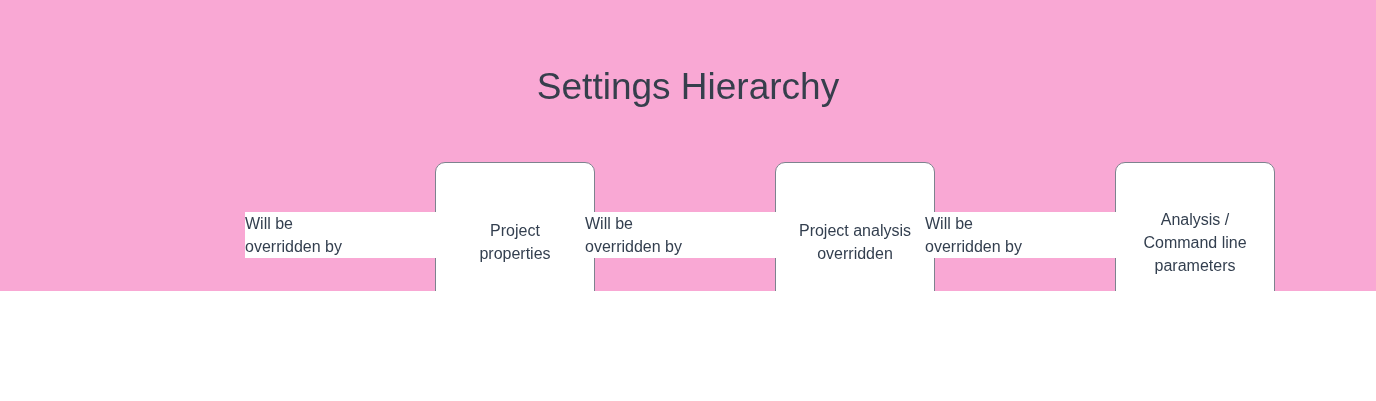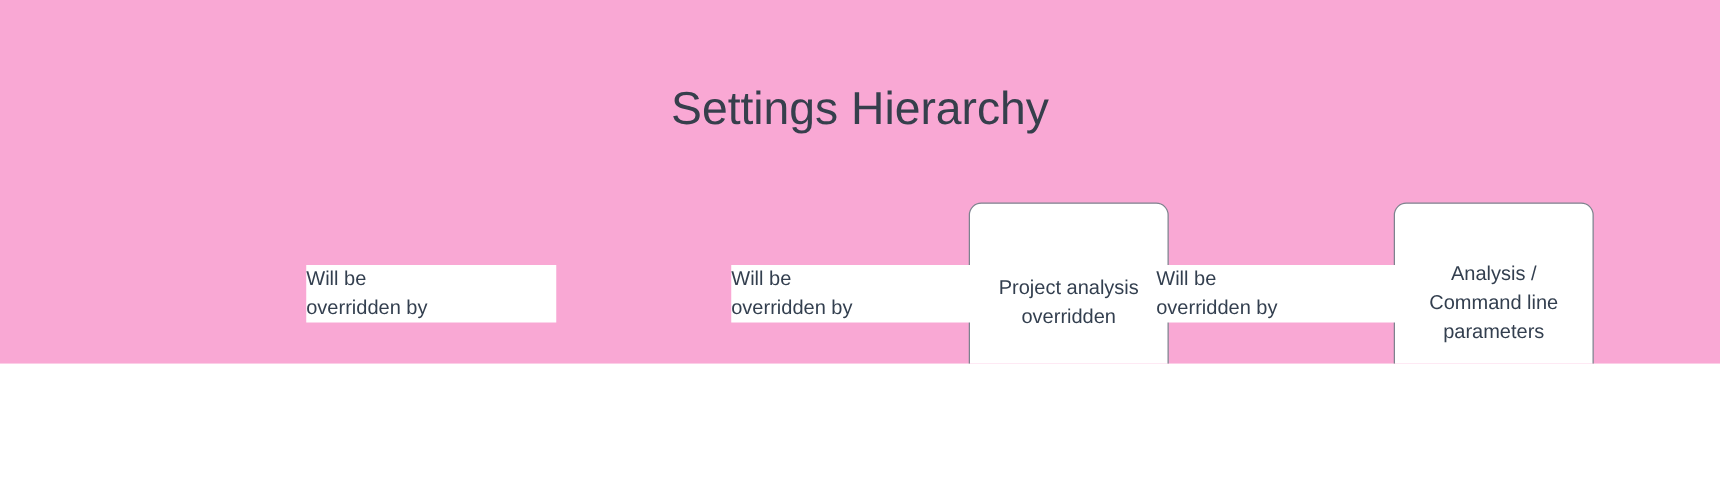--- a/index.html
+++ b/index.html
@@ -89,20 +89,22 @@
   .edge-label-3 { left: 925px; }
 </style>
 </head>
 <body>
 
 <div class="canvas">
 
   <div class="diagram-title">Settings Hierarchy</div>
 
 
+  <div class="node node-2">Project
+properties</div>
 
   <div class="node node-3">Project analysis
 overridden</div>
 
   <div class="node node-4">Analysis /
 Command line
 parameters</div>
 
   <div class="edge-line edge-line-1"></div>
   <div class="arrow-head arrow-head-1"></div>

